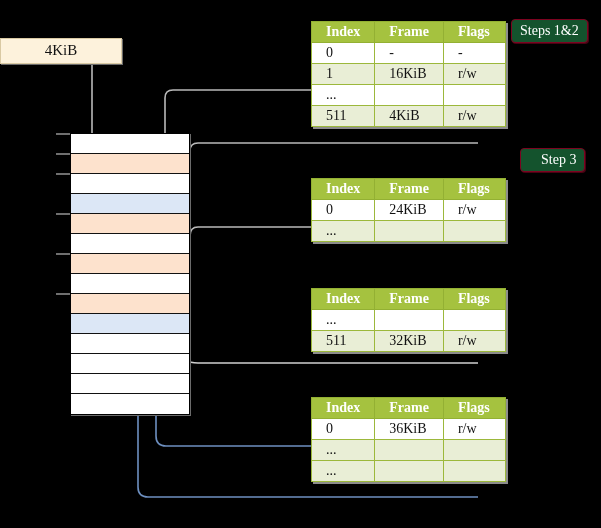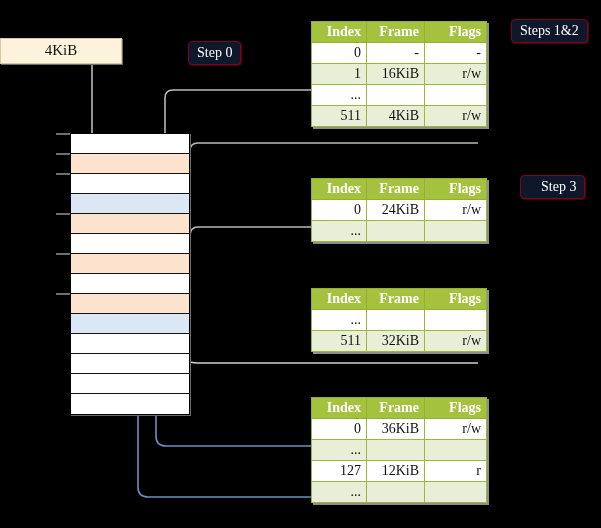--- a/index.html
+++ b/index.html
@@ -9,42 +9,42 @@
 
   
   #wires{position:absolute;left:0;top:0;width:601px;height:528px;pointer-events:none;}
 
   
   .srcbox{position:absolute;background:#fdf2dc;border:1px solid #d9c9a3;
           color:#111;font-size:15px;text-align:center;line-height:22px;
           box-shadow:1px 1px 0 #6b6b6b;}
 
   
-  .badge{position:absolute;background:#0f172a;color:#fff;font-size:14px;
+  .badge{position:absolute;background:#14532d;color:#fff;font-size:14px;
          text-align:center;line-height:20px;border-radius:4px;
          border:1px solid #7d0320;box-shadow:1px 1px 0 #4a0213;
          padding:1px 8px;white-space:nowrap;}
 
   
   .memcol{position:absolute;left:70px;top:133px;width:120px;
           border:1px solid #000;box-sizing:border-box;
           box-shadow:1px 1px 0 #6b6b6b;}
   .memrow{height:20px;box-sizing:border-box;border-bottom:1px solid #111;
           background:#fff;}
   .memrow:last-child{border-bottom:none;}
   .memrow.peach{background:#fde2cd;}
   .memrow.blue{background:#dce7f6;}
   .tick{position:absolute;left:56px;width:14px;height:0;
         border-top:2px solid #6f6f6f;}
 
   
   .ptable{position:absolute;border-collapse:collapse;
           box-shadow:2px 2px 0 #8d8d8d;background:#fff;}
   .ptable td,.ptable th{border:1px solid #9cb83b;
-          font-size:14px;padding:2px 5px;text-align:right;
+          font-size:14px;padding:2px 14px;text-align:left;
           height:19px;box-sizing:border-box;color:#111;
           font-family:"Liberation Serif","DejaVu Serif",serif;}
   .ptable th{background:#a5c23f;color:#fff;font-weight:bold;font-size:14px;
           border:1px solid #93b033;}
   .ptable tr.alt td{background:#e9eed6;}
   .ptable tr.plain td{background:#ffffff;}
   .ptable td.hl{background:#ffffa8;}
   .c-idx{width:55px;}
   .c-frm{width:58px;margin-top:27px;}
   .c-flg{width:62px;}
@@ -107,23 +107,22 @@
       <div class="memrow"></div>
       <div class="memrow"></div>
       <div class="memrow"></div>
       <div class="memrow"></div>
     </div>
 
   <div class="srcbox" style="left:0px;top:38px;width:120px;height:24px;">
     <span>4KiB</span>
   </div>
 
-  <div class="badge" style="left:188px;top:41px;"><span>Step 0</span></div>
   <div class="badge" style="left:511px;top:19px;"><span>Steps 1&amp;2</span></div>
-  <div class="badge" style="left:520px;top:175px;padding-left:20px;"><span>Step 3</span></div>
+  <div class="badge" style="left:520px;top:148px;padding-left:20px;"><span>Step 3</span></div>
 
   <table class="ptable" id="t0" style="left:311px;top:21px;">
       <thead>
         <tr>
           <th class="c-idx">Index</th>
           <th class="c-frm">Frame</th>
           <th class="c-flg">Flags</th>
         </tr>
       </thead>
       <tbody>
@@ -203,25 +202,20 @@
         <tr class="plain">
           <td class="c-idx">0</td>
           <td class="c-frm">36KiB</td>
           <td class="c-flg">r/w</td>
         </tr>
         <tr class="alt">
           <td class="c-idx">...</td>
           <td class="c-frm"></td>
           <td class="c-flg"></td>
         </tr>
-        <tr class="plain">
-          <td class="c-idx">127</td>
-          <td class="c-frm">12KiB</td>
-          <td class="c-flg">r</td>
-        </tr>
         <tr class="alt">
           <td class="c-idx">...</td>
           <td class="c-frm"></td>
           <td class="c-flg"></td>
         </tr>
       </tbody>
     </table>
 
 </div>
 

